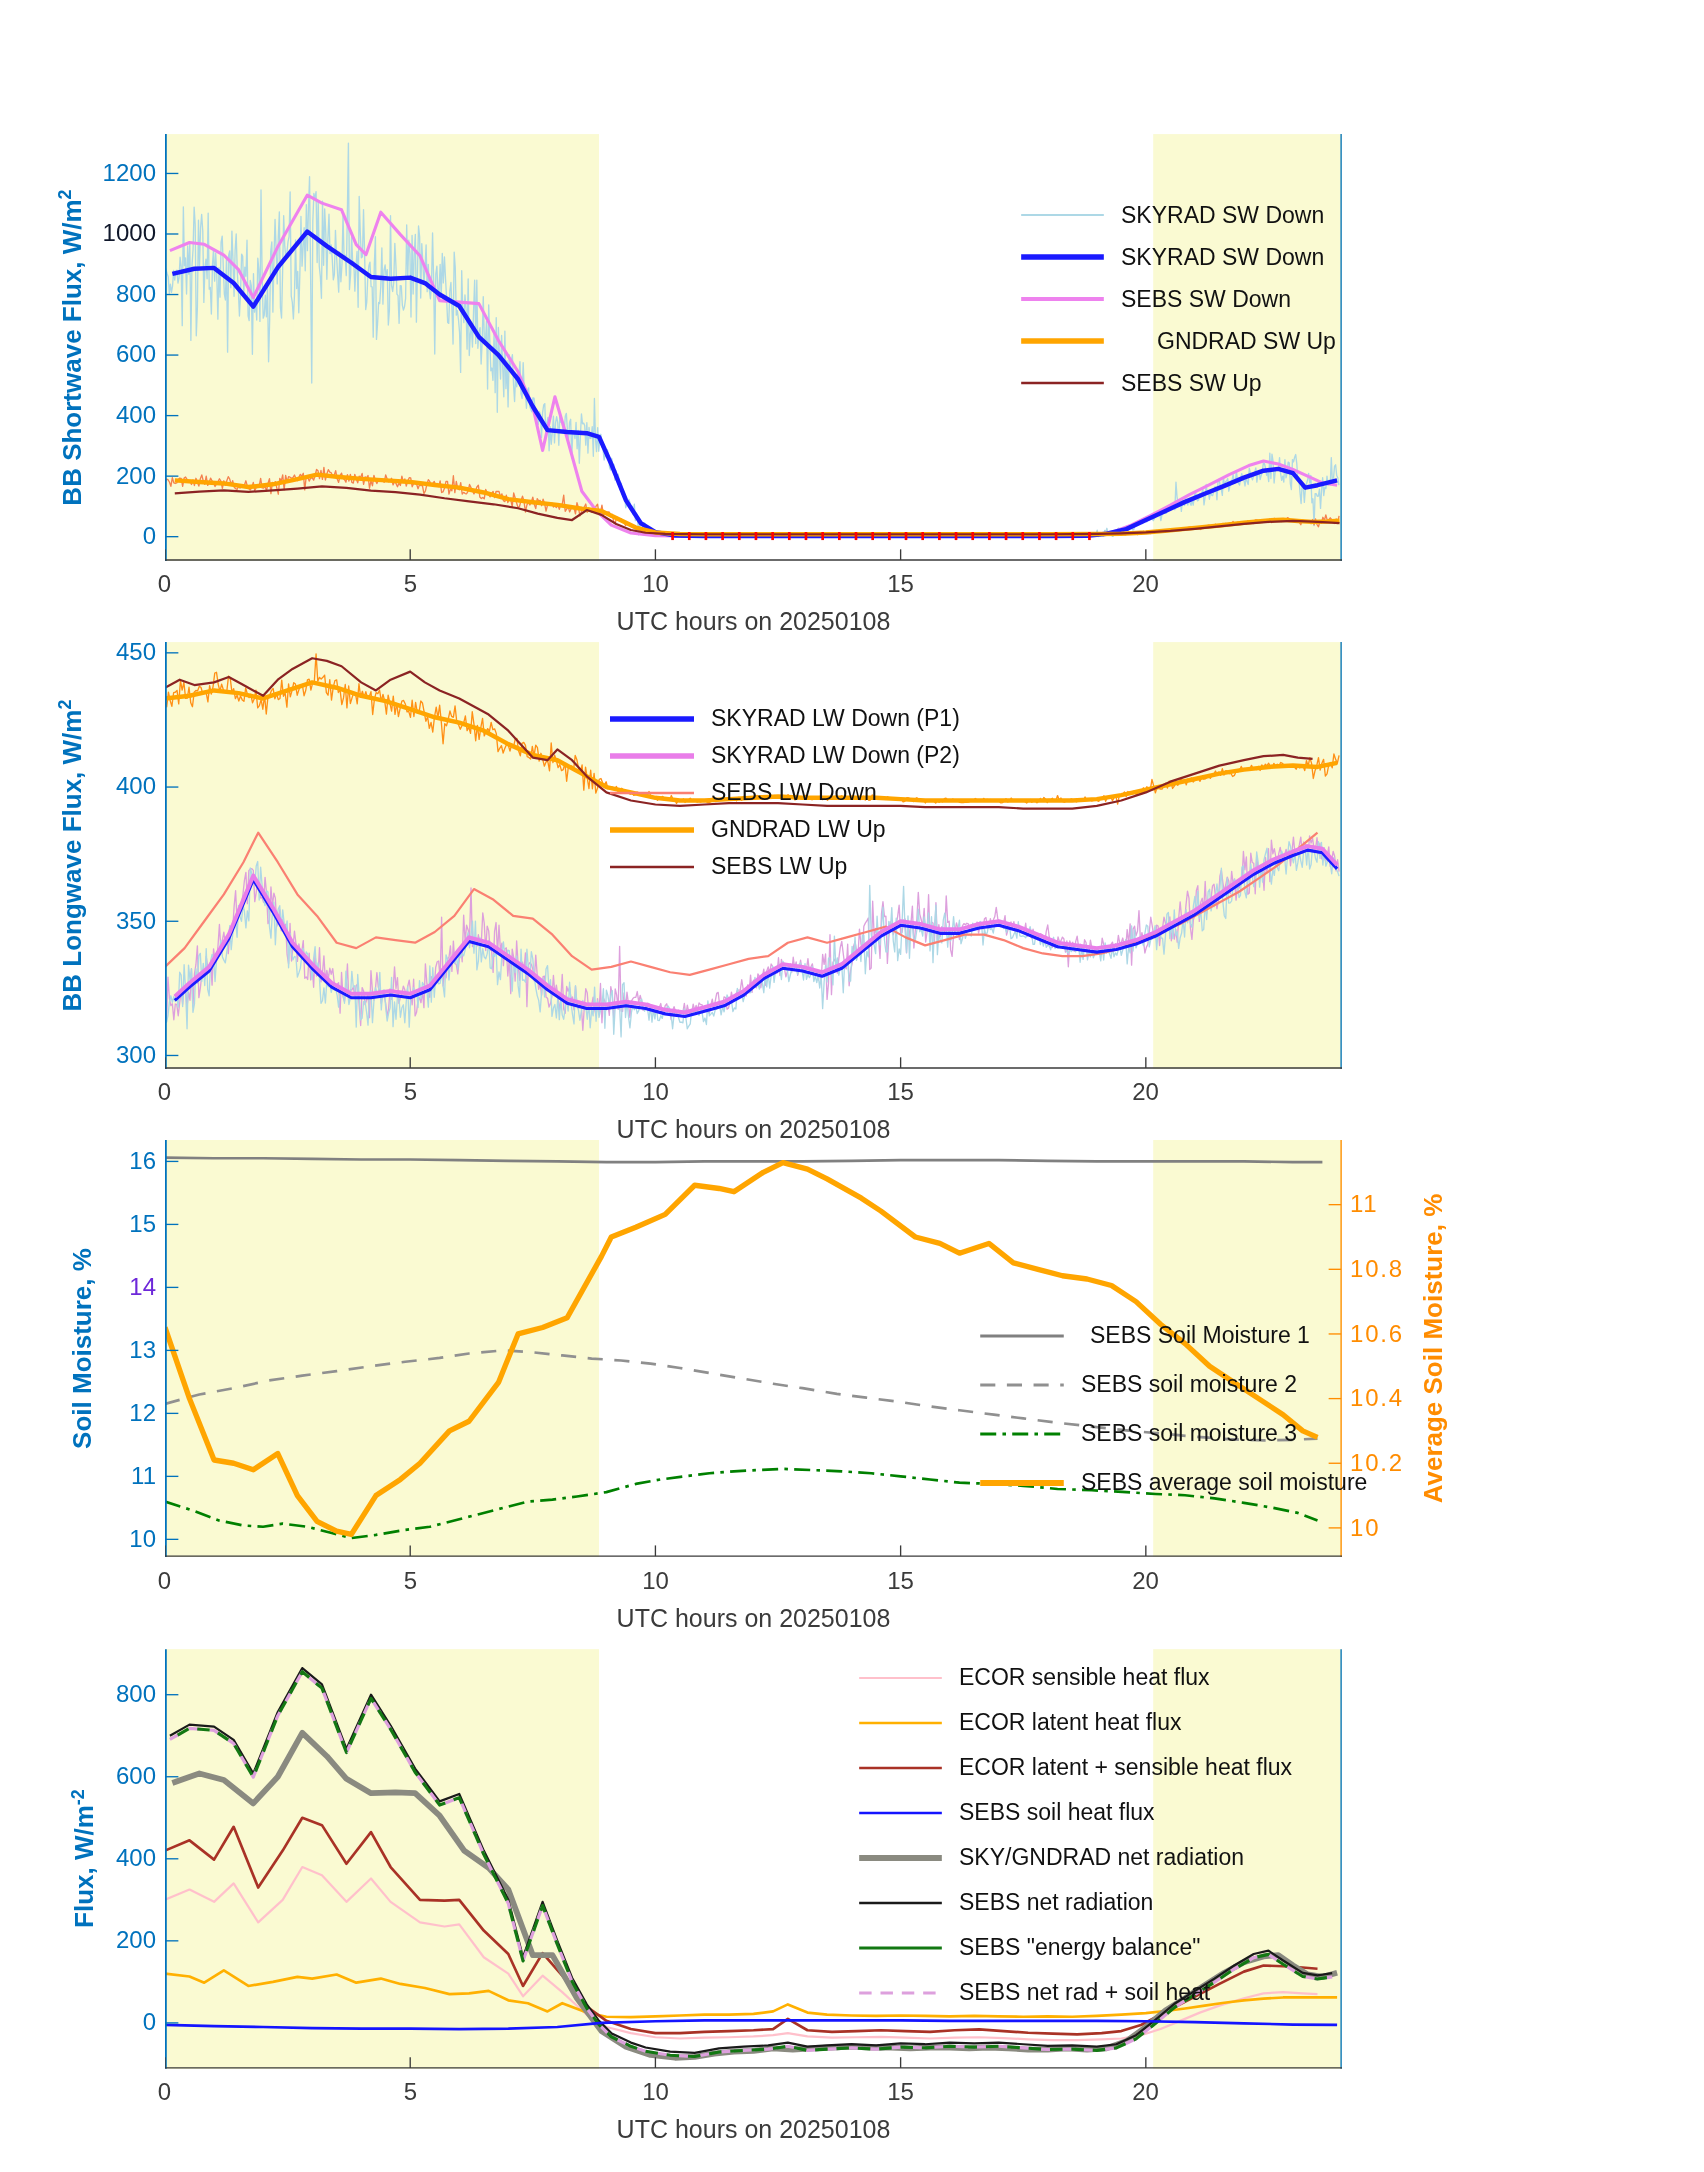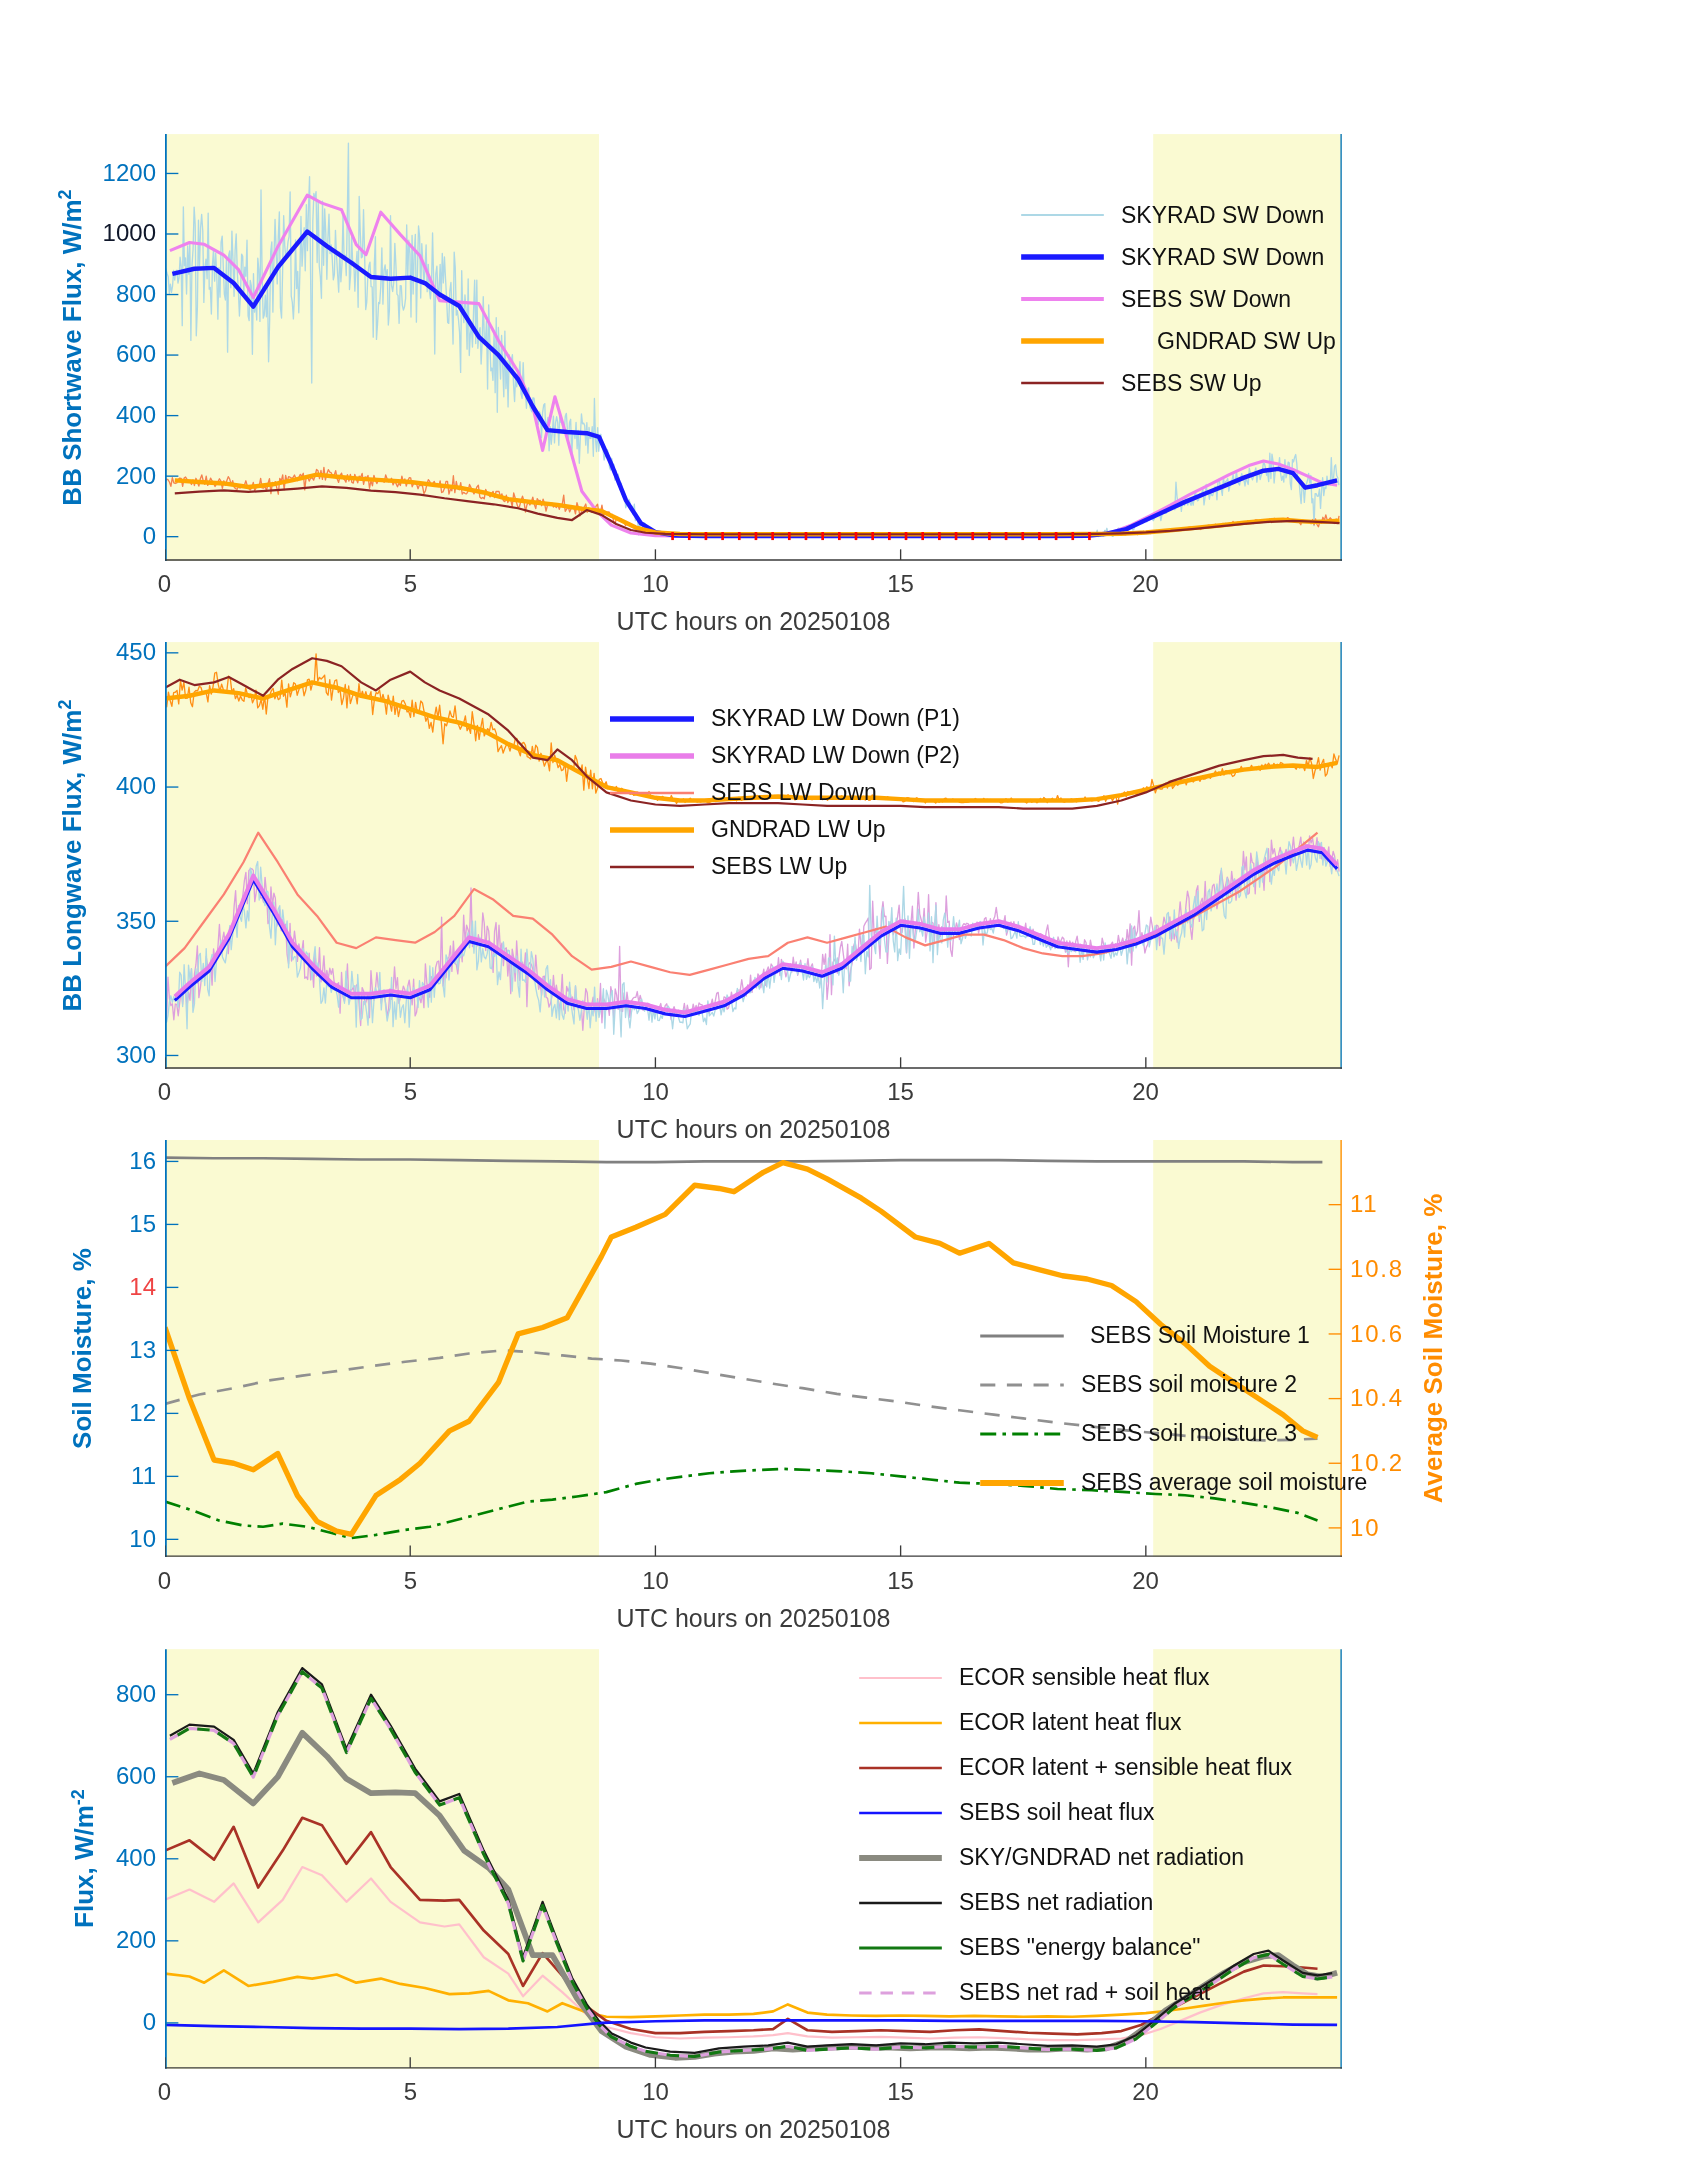--- a/index.html
+++ b/index.html
@@ -274,21 +274,21 @@
     </div>
 <div class="tick-label" style="left: 120px; top: 1567px; width: 89px; text-align: center; color: rgb(59, 59, 59);">0</div>
     <div class="tick-label" style="left: 366px; top: 1567px; width: 89px; text-align: center; color: rgb(59, 59, 59);">5</div>
     <div class="tick-label" style="left: 611px; top: 1567px; width: 89px; text-align: center; color: rgb(59, 59, 59);">10</div>
     <div class="tick-label" style="left: 856px; top: 1567px; width: 89px; text-align: center; color: rgb(59, 59, 59);">15</div>
     <div class="tick-label" style="left: 1101px; top: 1567px; width: 89px; text-align: center; color: rgb(59, 59, 59);">20</div>
     <div class="tick-label yl" style="left: 58px; top: 1525px; color: rgb(0, 114, 189);">10</div>
     <div class="tick-label yl" style="left: 58px; top: 1462px; color: rgb(0, 114, 189);">11</div>
     <div class="tick-label yl" style="left: 58px; top: 1399px; color: rgb(0, 114, 189);">12</div>
     <div class="tick-label yl" style="left: 58px; top: 1336px; color: rgb(0, 114, 189);">13</div>
-    <div class="tick-label yl" style="left: 58px; top: 1273px; color: #ef4444;">14</div>
+    <div class="tick-label yl" style="left: 58px; top: 1273px; color: #6d28d9;">14</div>
     <div class="tick-label yl" style="left: 58px; top: 1210px; color: rgb(0, 114, 189);">15</div>
     <div class="tick-label yl" style="left: 58px; top: 1147px; color: rgb(0, 114, 189);">16</div>
     <div class="tick-label" style="left: 1350px; top: 1514px; color: rgb(255, 140, 0); letter-spacing: 1.8px;">10</div>
     <div class="tick-label" style="left: 1350px; top: 1449px; color: rgb(255, 140, 0); letter-spacing: 1.8px;">10.2</div>
     <div class="tick-label" style="left: 1350px; top: 1384px; color: rgb(255, 140, 0); letter-spacing: 1.8px;">10.4</div>
     <div class="tick-label" style="left: 1350px; top: 1320px; color: rgb(255, 140, 0); letter-spacing: 1.8px;">10.6</div>
     <div class="tick-label" style="left: 1350px; top: 1255px; color: rgb(255, 140, 0); letter-spacing: 1.8px;">10.8</div>
     <div class="tick-label" style="left: 1350px; top: 1190px; color: rgb(255, 140, 0); letter-spacing: 1.8px;">11</div>
   </div>
 

